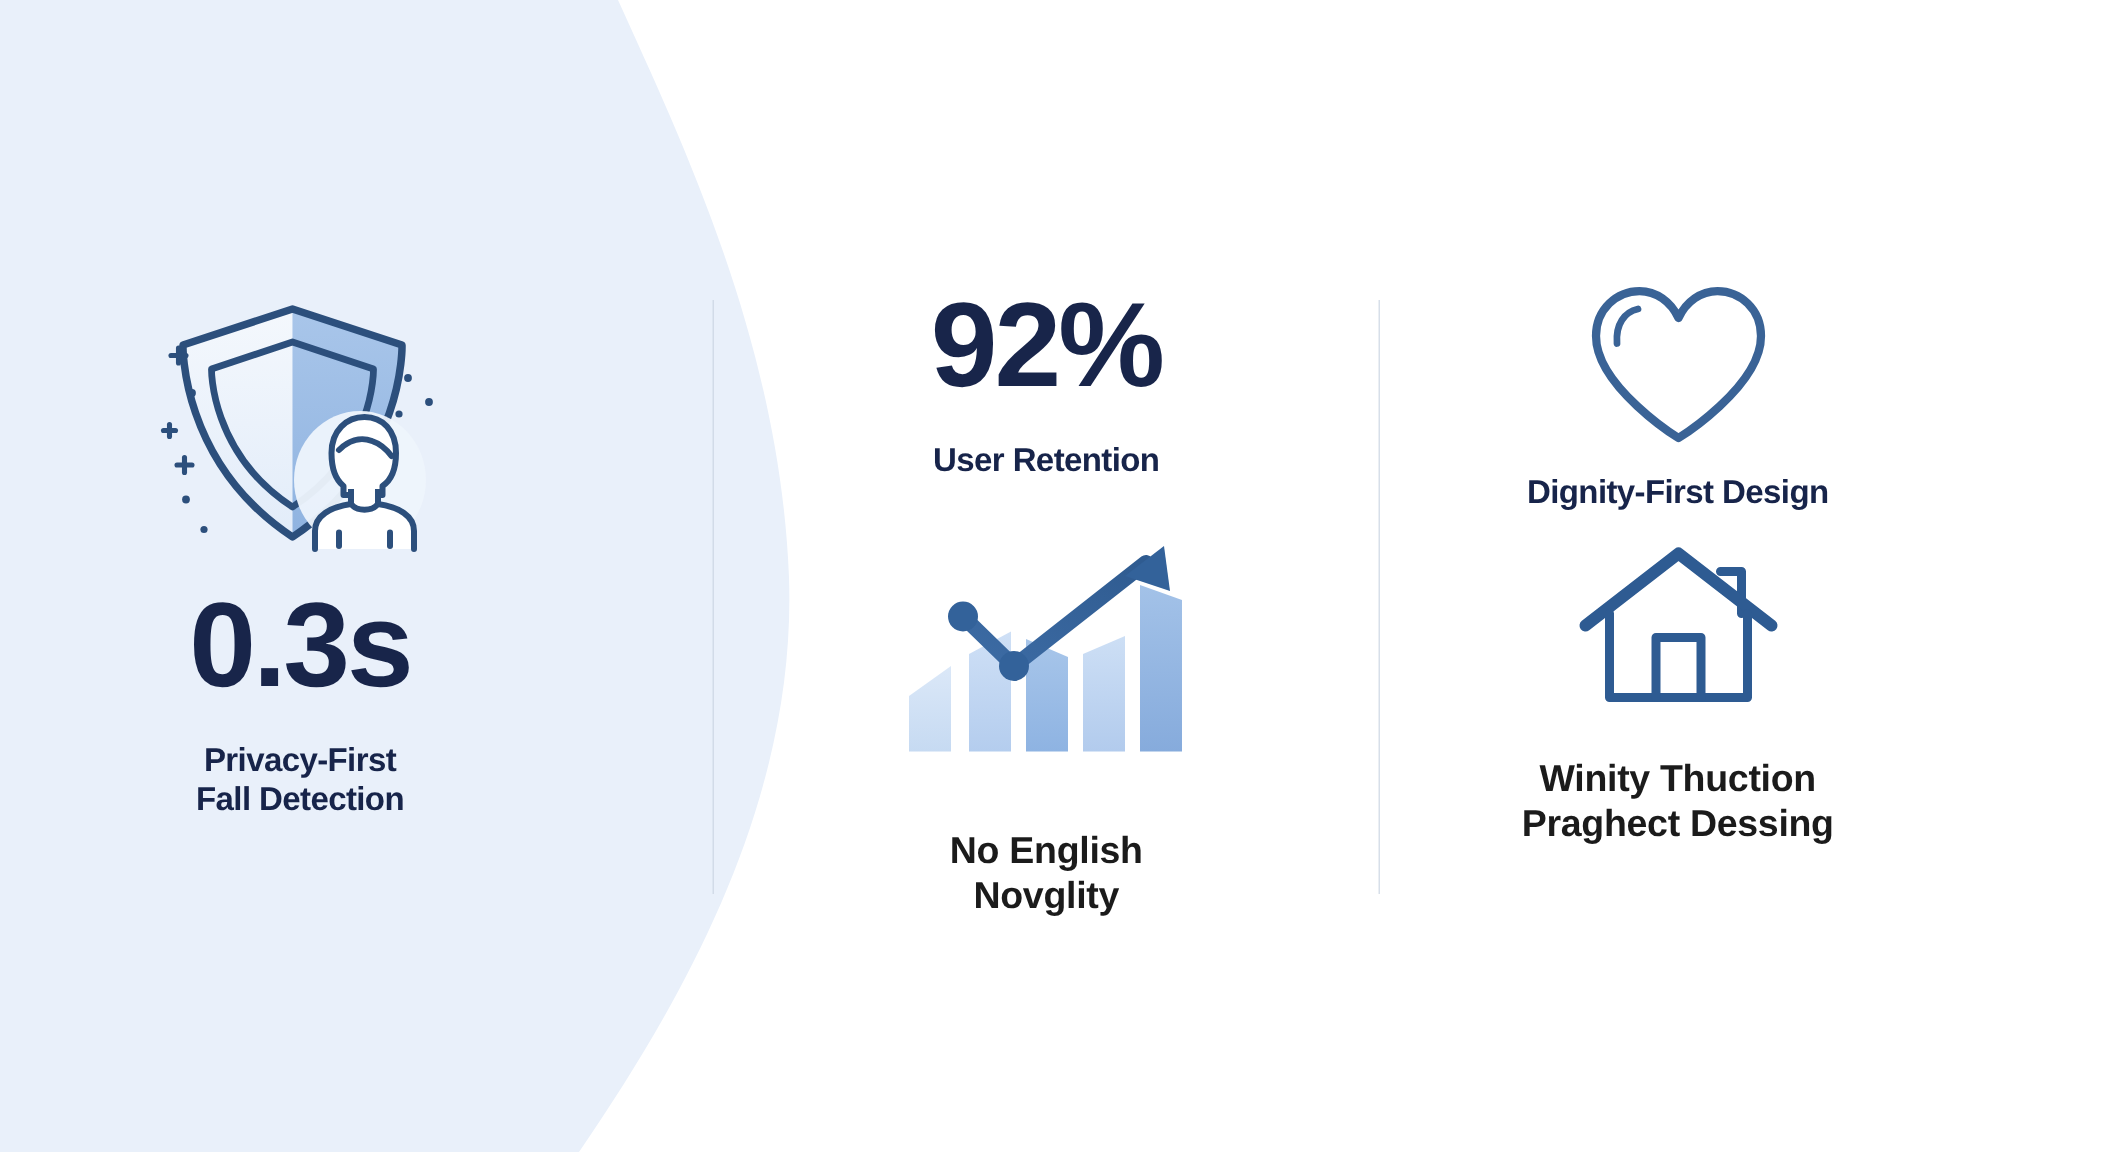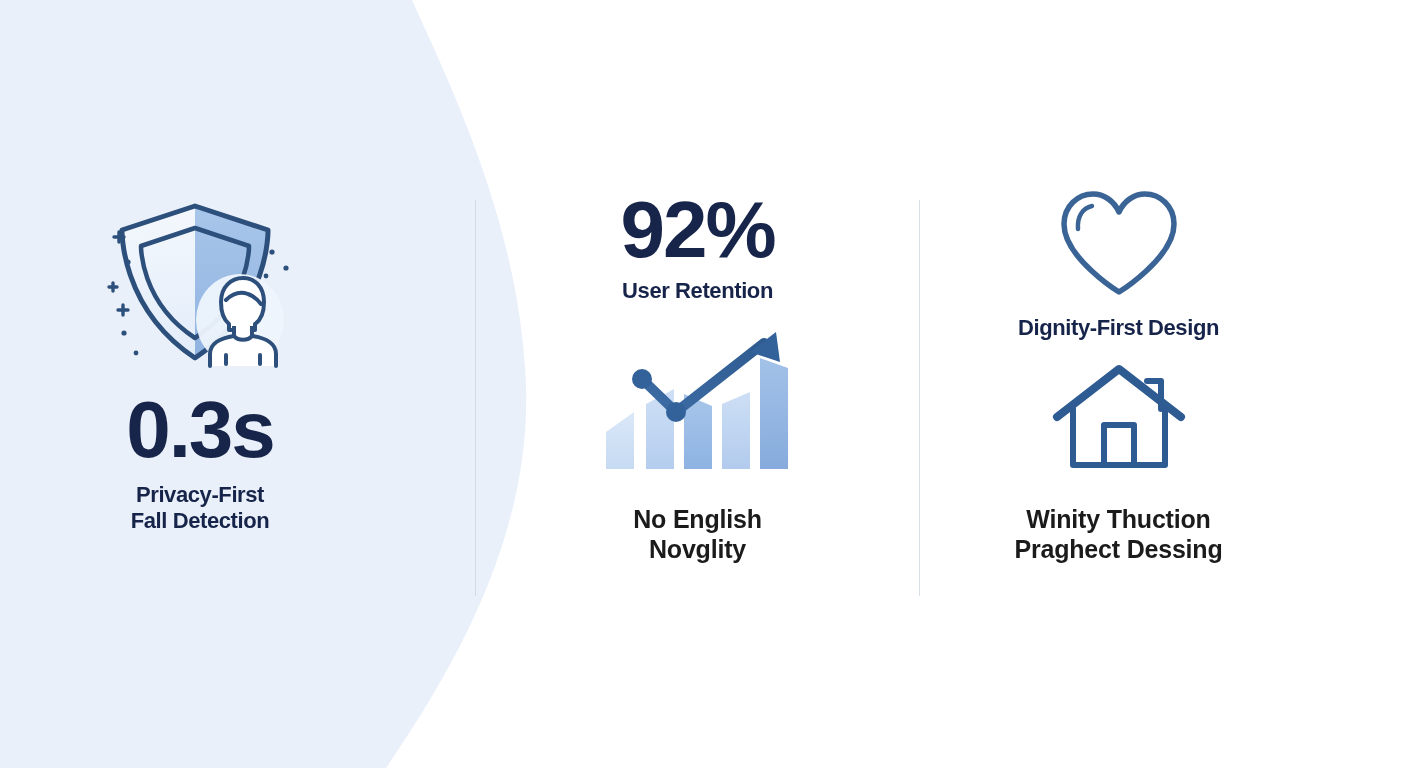--- a/index.html
+++ b/index.html
@@ -39,21 +39,21 @@
     display: flex;
     flex-direction: column;
     align-items: center;
     justify-content: flex-start;
     text-align: center;
   }
 
   
   #col-left   { left: 0px;    width: 400px; }
   
-  #col-mid    { left: 476px;  width: 443px; }
+  #col-mid    { left: 476px;  width: 443px; gap: 16px; }
   
   #col-right  { left: 919px;  width: 399px; align-items: center; }
 
   
   .divider {
     position: absolute;
     top: 200px;
     width: 1px;
     height: 396px;
     background: #c9d4e2;
@@ -94,21 +94,21 @@
   
   .icon-wrap {
     display: flex;
     align-items: center;
     justify-content: center;
   }
 
   
   #shield-icon-wrap { margin-top: 190px; }
   #left-number      { margin-top: 20px; }
-  #left-label       { margin-top: 12px; }
+  #left-label       { margin-top: 24px; }
 
   
   #mid-number       { margin-top: 190px; }
   #mid-label        { margin-top: 8px; }
   #growth-icon-wrap { margin-top: 22px; }
   #mid-caption      { margin-top: 28px; }
 
   
   #heart-icon-wrap  { margin-top: 186px; }
   #right-label      { margin-top: 14px; }

